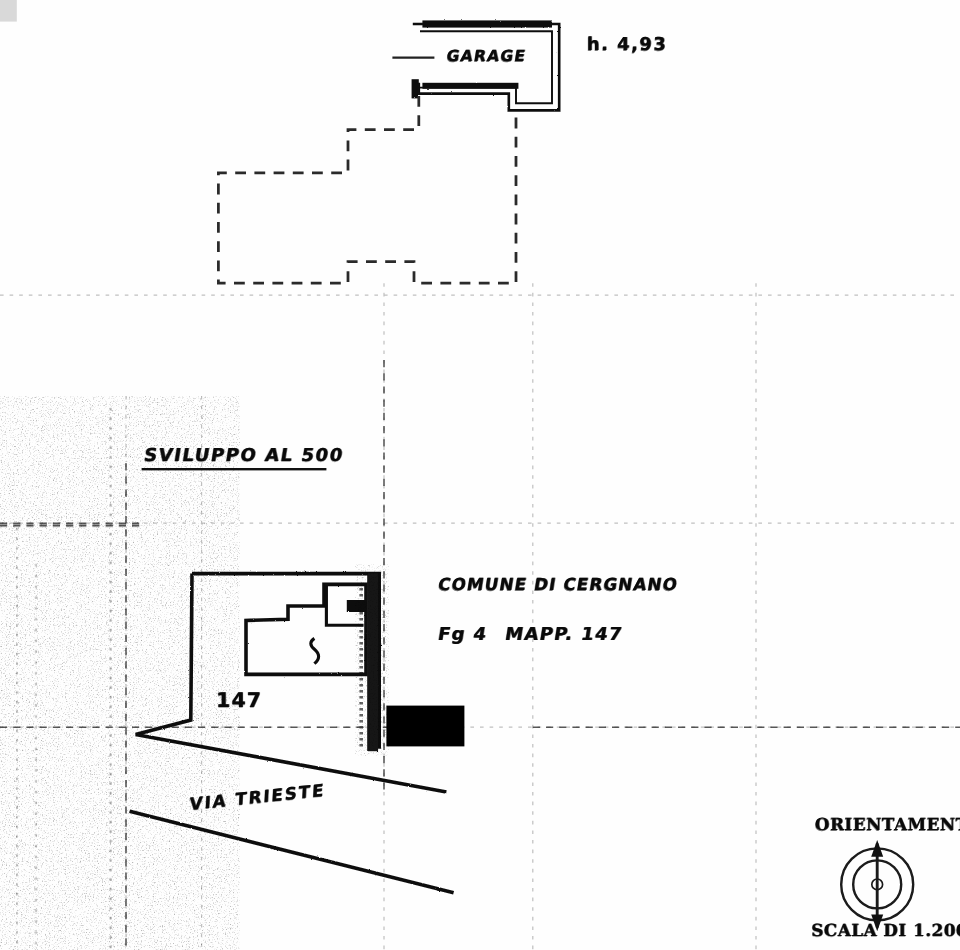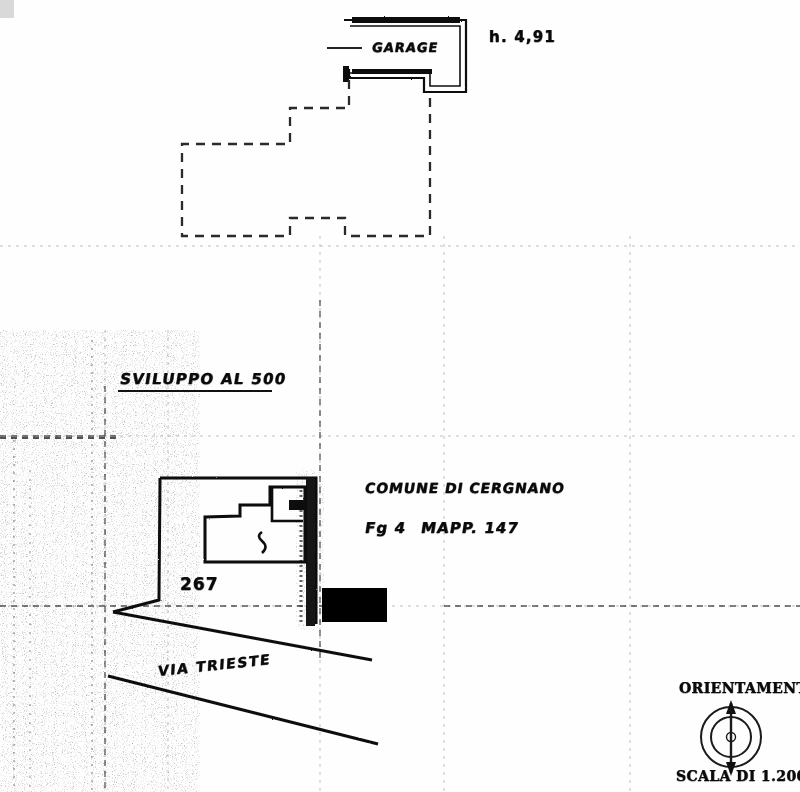--- a/index.html
+++ b/index.html
@@ -186,32 +186,32 @@
       <polygon points="731,700 726,714 736,714" fill="#111" stroke="none"></polygon>
       <polygon points="731,776 726,762 736,762" fill="#111" stroke="none"></polygon>
     </g>
 
     <rect x="0" y="330" width="200" height="462" filter="url(#speckle)" opacity="0.55"></rect>
     <rect x="296" y="470" width="28" height="160" filter="url(#speckle)" opacity="0.45"></rect>
   </svg>
 
   <div class="ann skew ink" id="lbl-garage">GARAGE</div>
 
-  <div class="ann ink" id="lbl-altezza">h. 4,91</div>
+  <div class="ann ink" id="lbl-altezza">h. 4,93</div>
 
   <div class="ann skew ink" id="lbl-sviluppo">SVILUPPO AL 500</div>
   <div id="underline-sviluppo"></div>
 
   <div class="ann skew ink" id="lbl-comune">COMUNE DI CERGNANO</div>
 
   <div class="ann skew ink" id="lbl-foglio">Fg 4</div>
 
   <div class="ann skew ink" id="lbl-mappale">MAPP. 147</div>
 
-  <div class="ann ink" id="lbl-particella">267</div>
+  <div class="ann ink" id="lbl-particella">147</div>
 
   <div class="ann ink" id="lbl-via">VIA TRIESTE</div>
 
   <div class="ann ink" id="lbl-orient">ORIENTAMENTO</div>
 
   <div class="ann ink" id="lbl-scala">SCALA DI 1.200</div>
 
   <div id="black-block"></div>
 
 </div>

